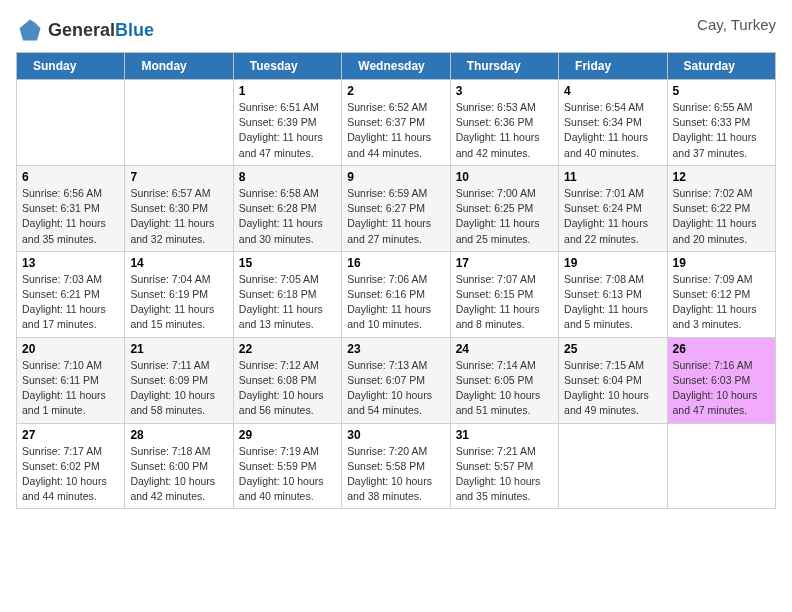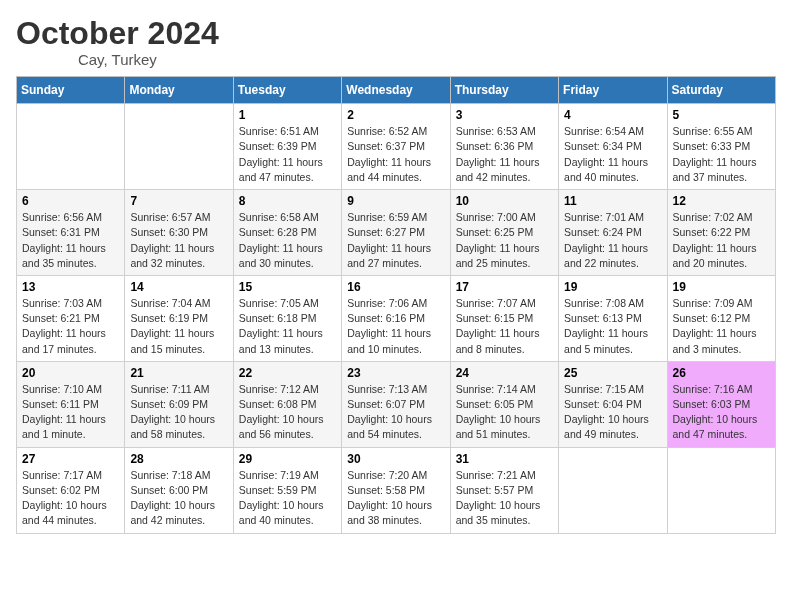--- a/index.html
+++ b/index.html
@@ -52,21 +52,21 @@
       text-align: center;
     }
     .calendar {
       width: 100%;
       border-collapse: collapse;
       font-size: 11px;
     }
     .calendar th {
       background-color: #2e75b6;
       color: #fff;
-      padding: 6px 4px;
+      padding: 6px 16px;
       text-align: left;
       font-size: 12px;
       font-weight: bold;
       border: 1px solid #c0c0c0;
     }
     .calendar td {
       border: 1px solid #d0d0d0;
       vertical-align: top;
       padding: 4px 5px;
       width: 108px;
@@ -88,22 +88,33 @@
       line-height: 1.45;
     }
     .empty-cell {
       background: #fff !important;
     }
   </style>
 </head>
 <body>
 
 <div class="header">
+  <div class="logo">
+    <svg class="logo-icon" viewBox="0 0 32 32" xmlns="http://www.w3.org/2000/svg">
+      <polygon points="16,4 28,14 24,28 8,28 4,14" fill="#2e75b6" opacity="0.85"></polygon>
+      <polygon points="16,4 28,14 22,8" fill="#1a5a9a"></polygon>
+    </svg>
+    <div>
+      <div style="display:flex; align-items:baseline; gap:0px;">
+        <span class="logo-text-general">General</span>
+        <span class="logo-text-blue">Blue</span>
+      </div>
+    </div>
+  </div>
   <div class="title-block">
-    <div class="month-title">October 2024</div>
     <div class="location">Cay, Turkey</div>
   </div>
 </div>
 
 <table class="calendar">
   <thead>
     <tr>
     <th>Sunday</th>
         <th>Monday</th>
         <th>Tuesday</th>

